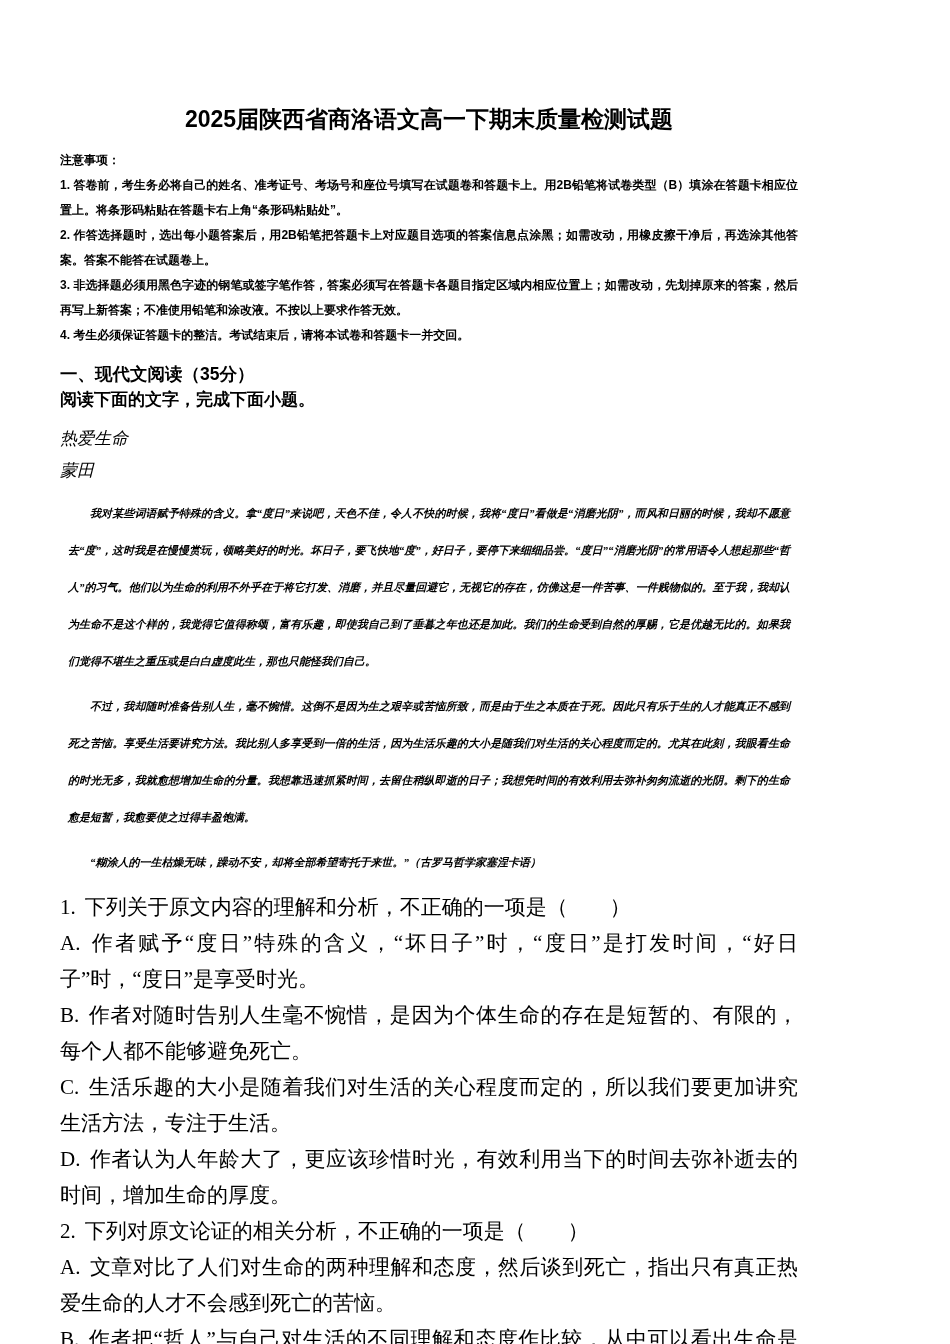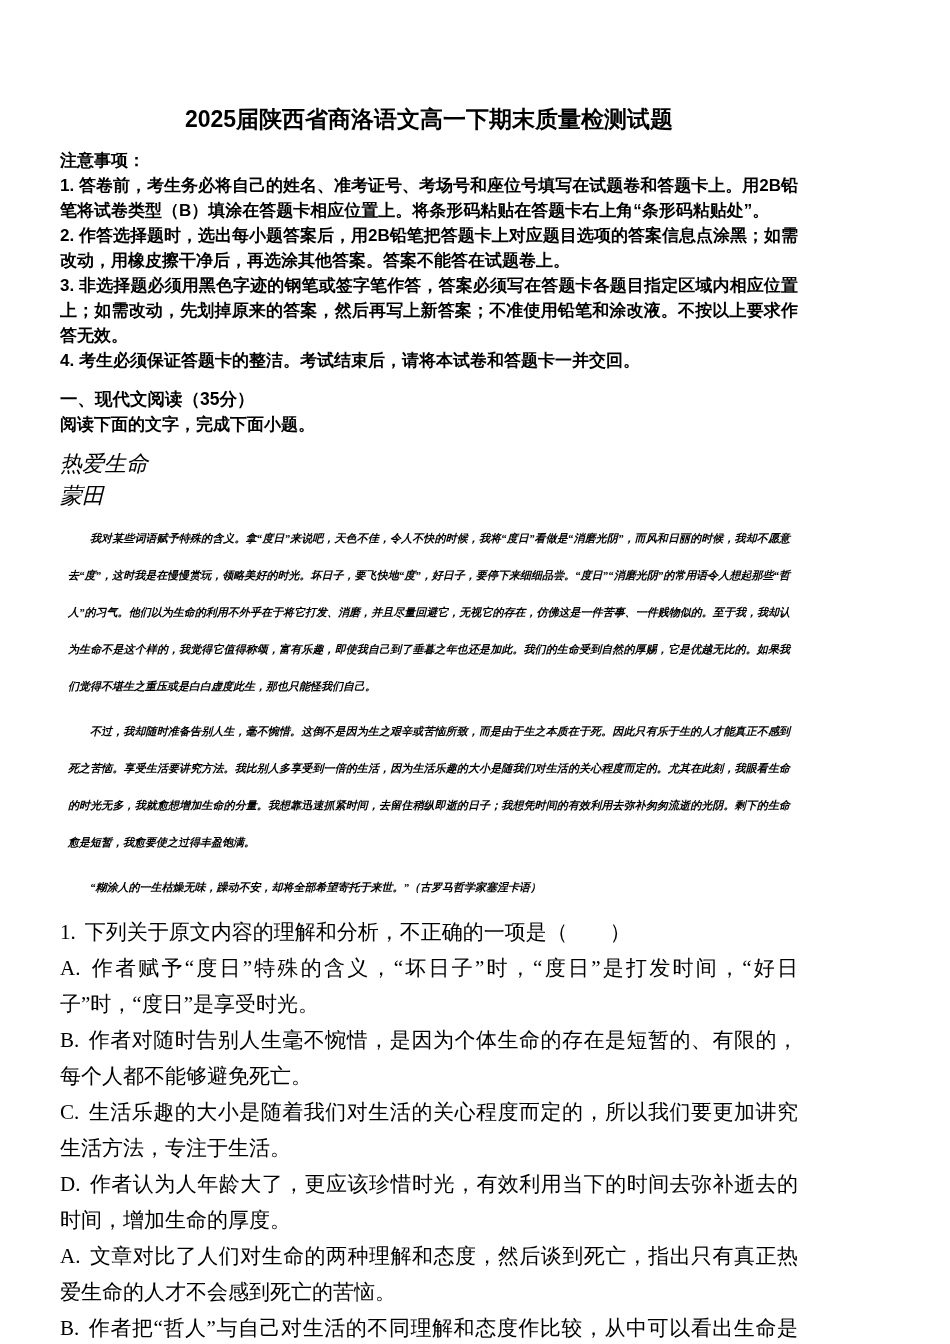--- a/index.html
+++ b/index.html
@@ -23,21 +23,21 @@
     margin: 0 0 14px 0;
     text-align: center;
     font-family: "Liberation Sans", "DejaVu Sans", sans-serif;
     font-weight: bold;
     font-size: 23px;
     line-height: 30px;
   }
   .notice {
     font-family: "Liberation Sans", "DejaVu Sans", sans-serif;
     font-weight: bold;
-    font-size: 17px;
+    font-size: 12px;
     line-height: 25px;
   }
   .notice-heading { line-height: 25px; }
   .notice-item { text-align: justify; }
   .section-heading {
     margin-top: 13px;
     font-family: "Liberation Sans", "DejaVu Sans", sans-serif;
     font-weight: bold;
     font-size: 17.5px;
     line-height: 26px;
@@ -45,21 +45,21 @@
   .reading-instruction {
     font-size: 17px;
     line-height: 26px;
     font-weight: bold;
   }
   .passage {
     margin-top: 10px;
   }
   .passage-title, .passage-author {
     font-style: italic;
-    font-size: 22px;
+    font-size: 17px;
     line-height: 32px;
   }
   .passage p {
     margin: 8px;
     font-style: italic;
     font-size: 11px;
     line-height: 37px;
     text-align: justify;
     text-indent: 2em;
     font-weight: bold;
@@ -113,20 +113,23 @@
       <span class="q-label">B.</span><span>作者对随时告别人生毫不惋惜，是因为个体生命的存在是短暂的、有限的，每个人都不能够避免死亡。</span>
     </div>
     <div class="q-line">
       <span class="q-label">C.</span><span>生活乐趣的大小是随着我们对生活的关心程度而定的，所以我们要更加讲究生活方法，专注于生活。</span>
     </div>
     <div class="q-line">
       <span class="q-label">D.</span><span>作者认为人年龄大了，更应该珍惜时光，有效利用当下的时间去弥补逝去的时间，增加生命的厚度。</span>
     </div>
 
     <div class="q-line">
+      <span class="q-label">2.</span><span>下列对原文论证的相关分析，不正确的一项是（　　）</span>
+    </div>
+    <div class="q-line">
       <span class="q-label">A.</span><span>文章对比了人们对生命的两种理解和态度，然后谈到死亡，指出只有真正热爱生命的人才不会感到死亡的苦恼。</span>
     </div>
     <div class="q-line">
       <span class="q-label">B.</span><span>作者把“哲人”与自己对生活的不同理解和态度作比较，从中可以看出生命是否可爱，取决于对生命的理解和态度。</span>
     </div>
 
   </div>
 
 </div>
 

